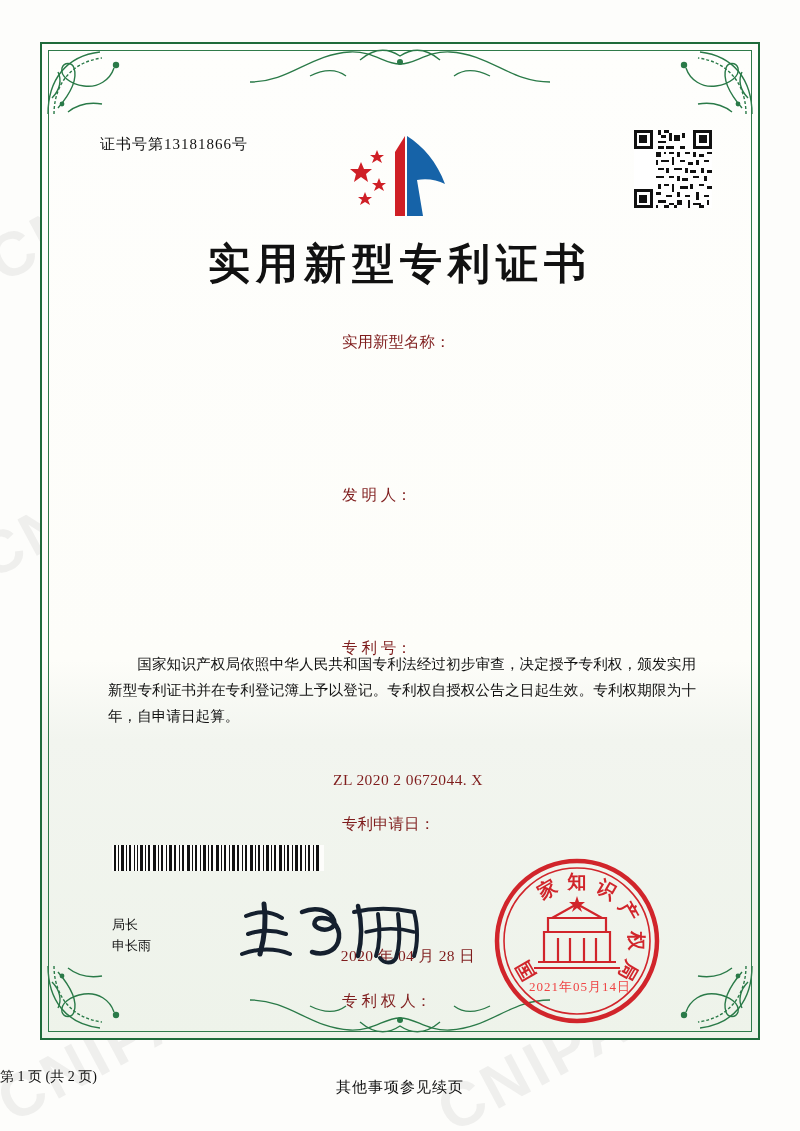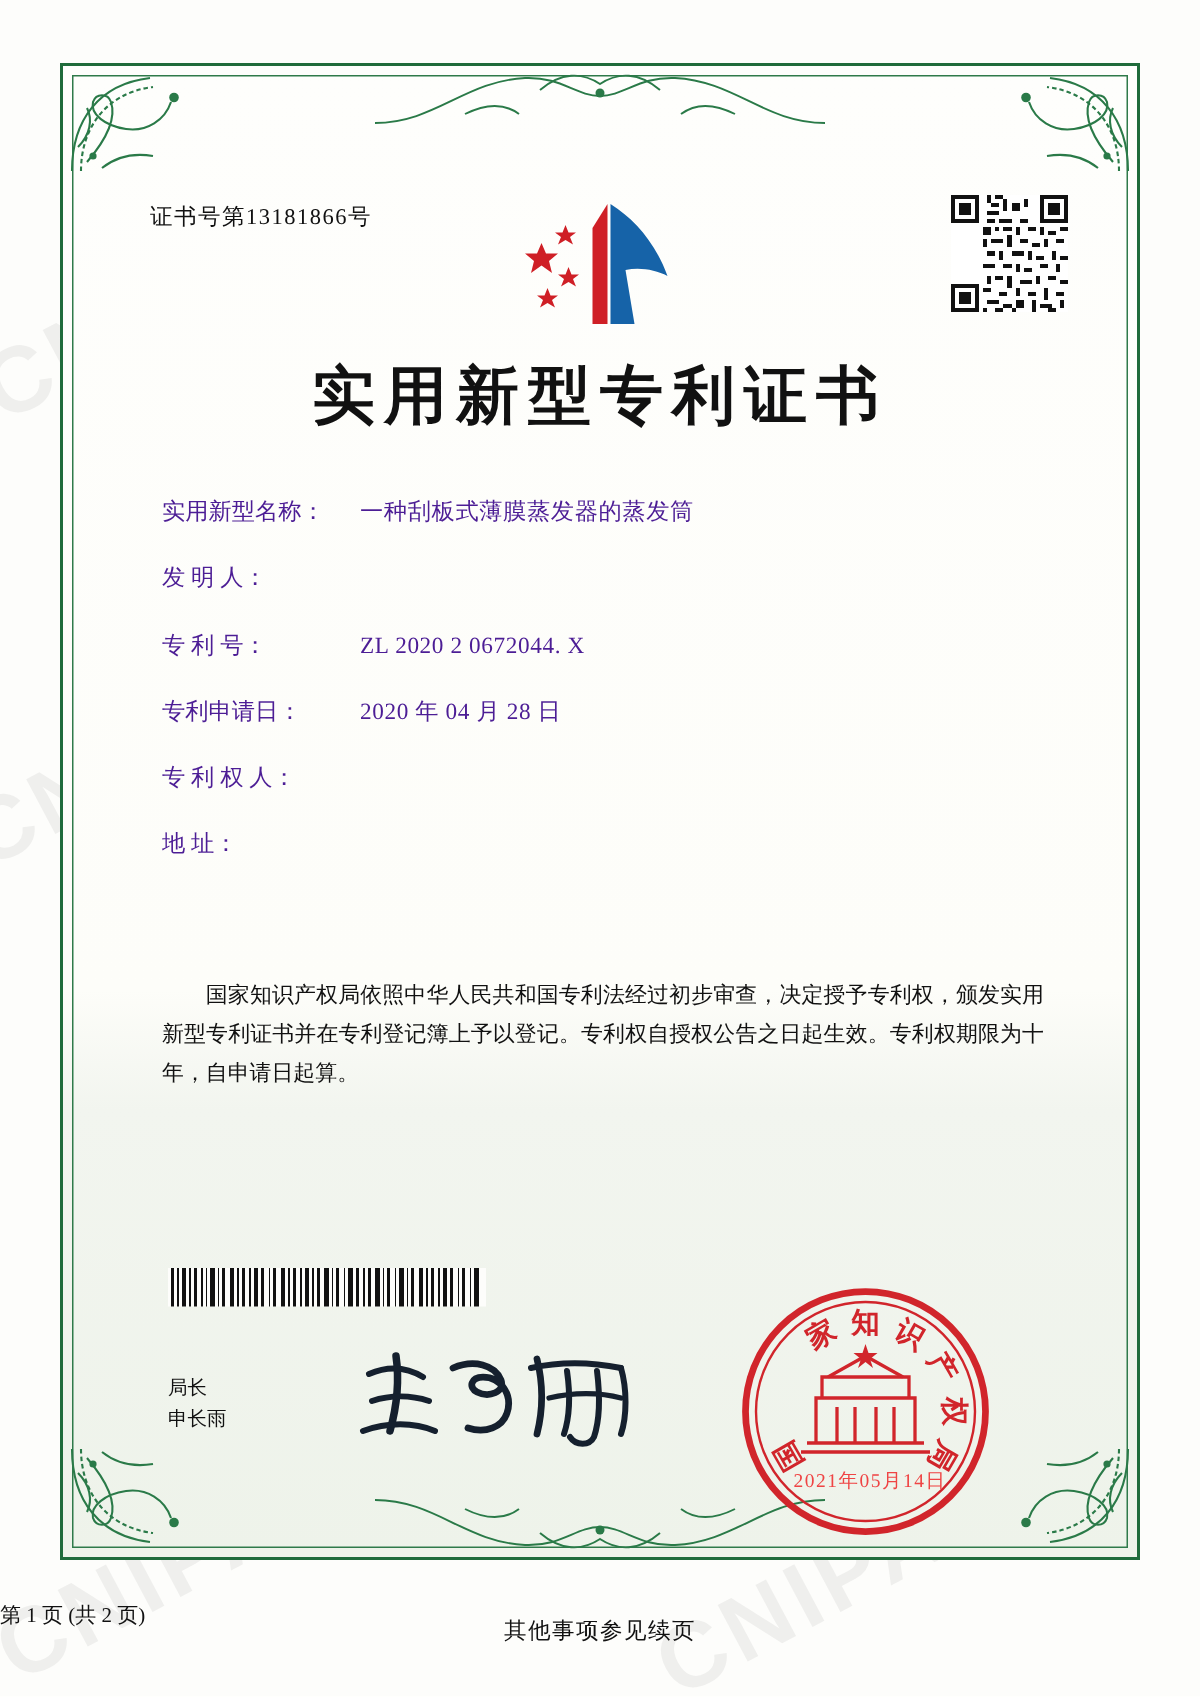--- a/index.html
+++ b/index.html
@@ -142,21 +142,22 @@
     left: 108px;
     top: 330px;
     width: 600px;
   }
   .field-row {
     display: flex;
     align-items: center;
     font-size: 15.5px;
     line-height: 1.5;
     margin-bottom: 21px;
-    color: #4c1d95;
+    color: #7f1d1d;
+    flex-direction: column;
   }
   .field-label {
     width: 132px;
     flex: 0 0 132px;
     letter-spacing: 0px;
     white-space: nowrap;
   }
   .field-value {
     flex: 1 1 auto;
     letter-spacing: 0.4px;
@@ -439,21 +440,20 @@
           <rect x="24" y="28" width="2" height="1"></rect>
       </g>
     </svg>
   </div>
 
   <div class="cert-title">实用新型专利证书</div>
 
   <div class="fields">
     <div class="field-row">
       <div class="field-label">实用新型名称：</div>
-      <div class="field-value">一种刮板式薄膜蒸发器的蒸发筒</div>
     </div>
     <div class="field-row">
       <div class="field-label">发  明  人：</div>
     </div>
     <div class="field-row">
       <div class="field-label">专  利  号：</div>
       <div class="field-value">ZL 2020 2 0672044. X</div>
     </div>
     <div class="field-row">
       <div class="field-label">专利申请日：</div>

